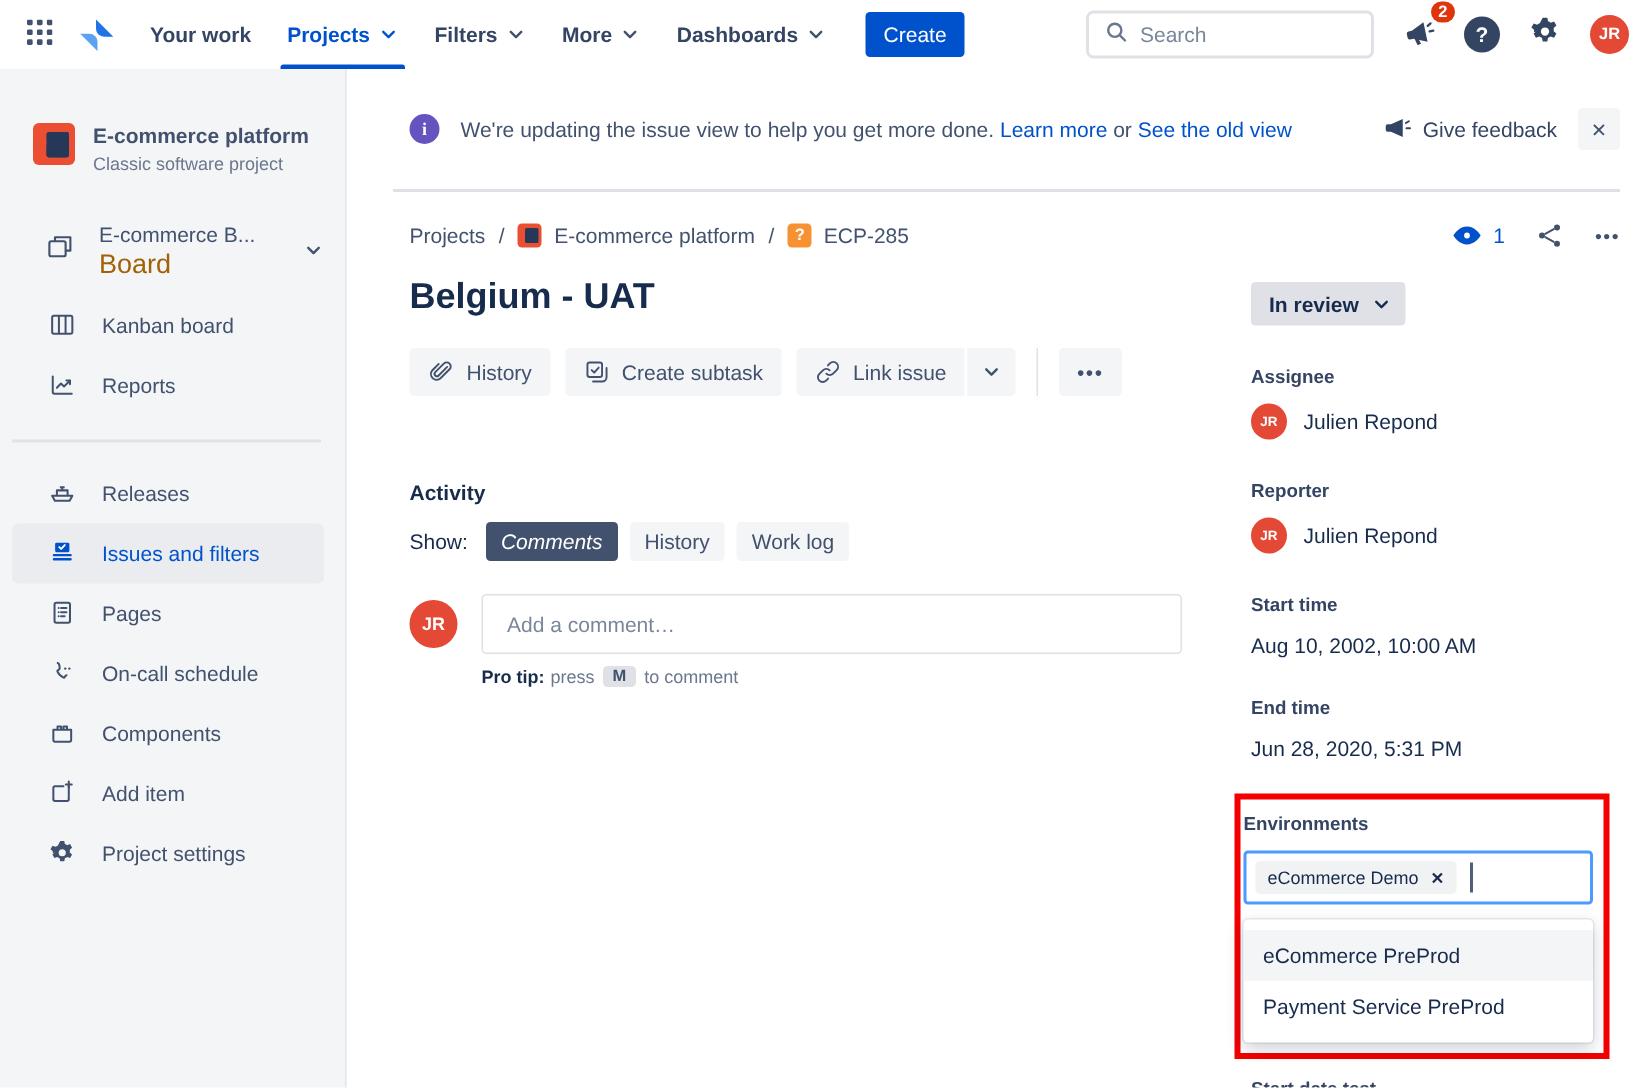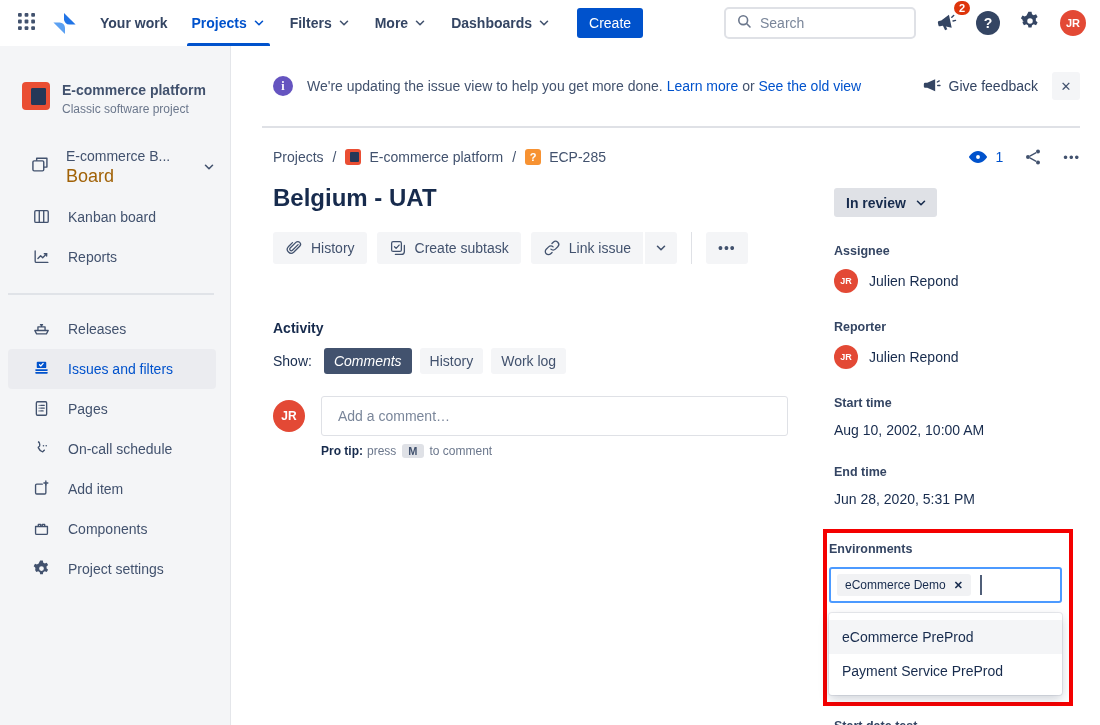--- a/index.html
+++ b/index.html
@@ -318,35 +318,35 @@
       <svg width="19" height="19" viewBox="0 0 24 24" fill="none" stroke="currentColor" stroke-width="1.7" stroke-linejoin="round">
           <path d="M7.5 3.5c1.2.2 2 1.2 2.1 2.4l.2 1.8c.1 1-.5 1.9-1.4 2.2-.4.2-.6.6-.5 1a10 10 0 0 0 5.2 5.2c.4.1.8-.1 1-.5.3-.9 1.2-1.5 2.2-1.4"></path>
           <circle cx="14.5" cy="8.5" r="1" fill="currentColor" stroke="none"></circle>
           <circle cx="18" cy="8.5" r="1" fill="currentColor" stroke="none"></circle>
         </svg>
     </span>
     <span>On-call schedule</span>
   </div>
   <div class="sb-item">
     <span class="sb-ic">
+      <svg width="19" height="19" viewBox="0 0 24 24" fill="none" stroke="currentColor" stroke-width="1.7" stroke-linejoin="round">
+          <path d="M4.5 9.5h15v8.5a1.5 1.5 0 0 1-1.5 1.5H6a1.5 1.5 0 0 1-1.5-1.5z"></path>
+          <path d="M8 9.5V6.8h3v2.7M13 9.5V6.8h3v2.7"></path>
+        </svg>
+    </span>
+    <span>Components</span>
+  </div>
+  <div class="sb-item">
+    <span class="sb-ic">
       <svg width="19" height="19" viewBox="0 0 24 24" fill="none" stroke="currentColor" stroke-width="1.7" stroke-linecap="round">
           <path d="M17.5 6.5v11a1.5 1.5 0 0 1-1.5 1.5H6a1.5 1.5 0 0 1-1.5-1.5V8A1.5 1.5 0 0 1 6 6.5h7"></path>
           <path d="M17.5 2.5v5M15 5h5"></path>
         </svg>
     </span>
     <span>Add item</span>
-  </div>
-  <div class="sb-item">
-    <span class="sb-ic">
-      <svg width="19" height="19" viewBox="0 0 24 24" fill="none" stroke="currentColor" stroke-width="1.7" stroke-linejoin="round">
-          <path d="M4.5 9.5h15v8.5a1.5 1.5 0 0 1-1.5 1.5H6a1.5 1.5 0 0 1-1.5-1.5z"></path>
-          <path d="M8 9.5V6.8h3v2.7M13 9.5V6.8h3v2.7"></path>
-        </svg>
-    </span>
-    <span>Components</span>
   </div>
   <div class="sb-item">
     <span class="sb-ic">
       <svg width="19" height="19" viewBox="0 0 24 24">
           <path fill="currentColor" fill-rule="evenodd" d="M10.3 2h3.4l.5 2.6c.7.2 1.3.6 1.9 1l2.5-.9 1.7 3-2 1.7c.1.4.1.8.1 1.2s0 .8-.1 1.2l2 1.7-1.7 3-2.5-.9c-.6.4-1.2.8-1.9 1l-.5 2.6h-3.4l-.5-2.6c-.7-.2-1.3-.6-1.9-1l-2.5.9-1.7-3 2-1.7C4 12.8 4 12.4 4 12s0-.8.1-1.2l-2-1.7 1.7-3 2.5.9c.6-.4 1.2-.8 1.9-1L10.3 2zm1.7 7a3 3 0 1 0 0 6 3 3 0 0 0 0-6z"></path>
         </svg>
     </span>
     <span>Project settings</span>
   </div>
 </aside>

